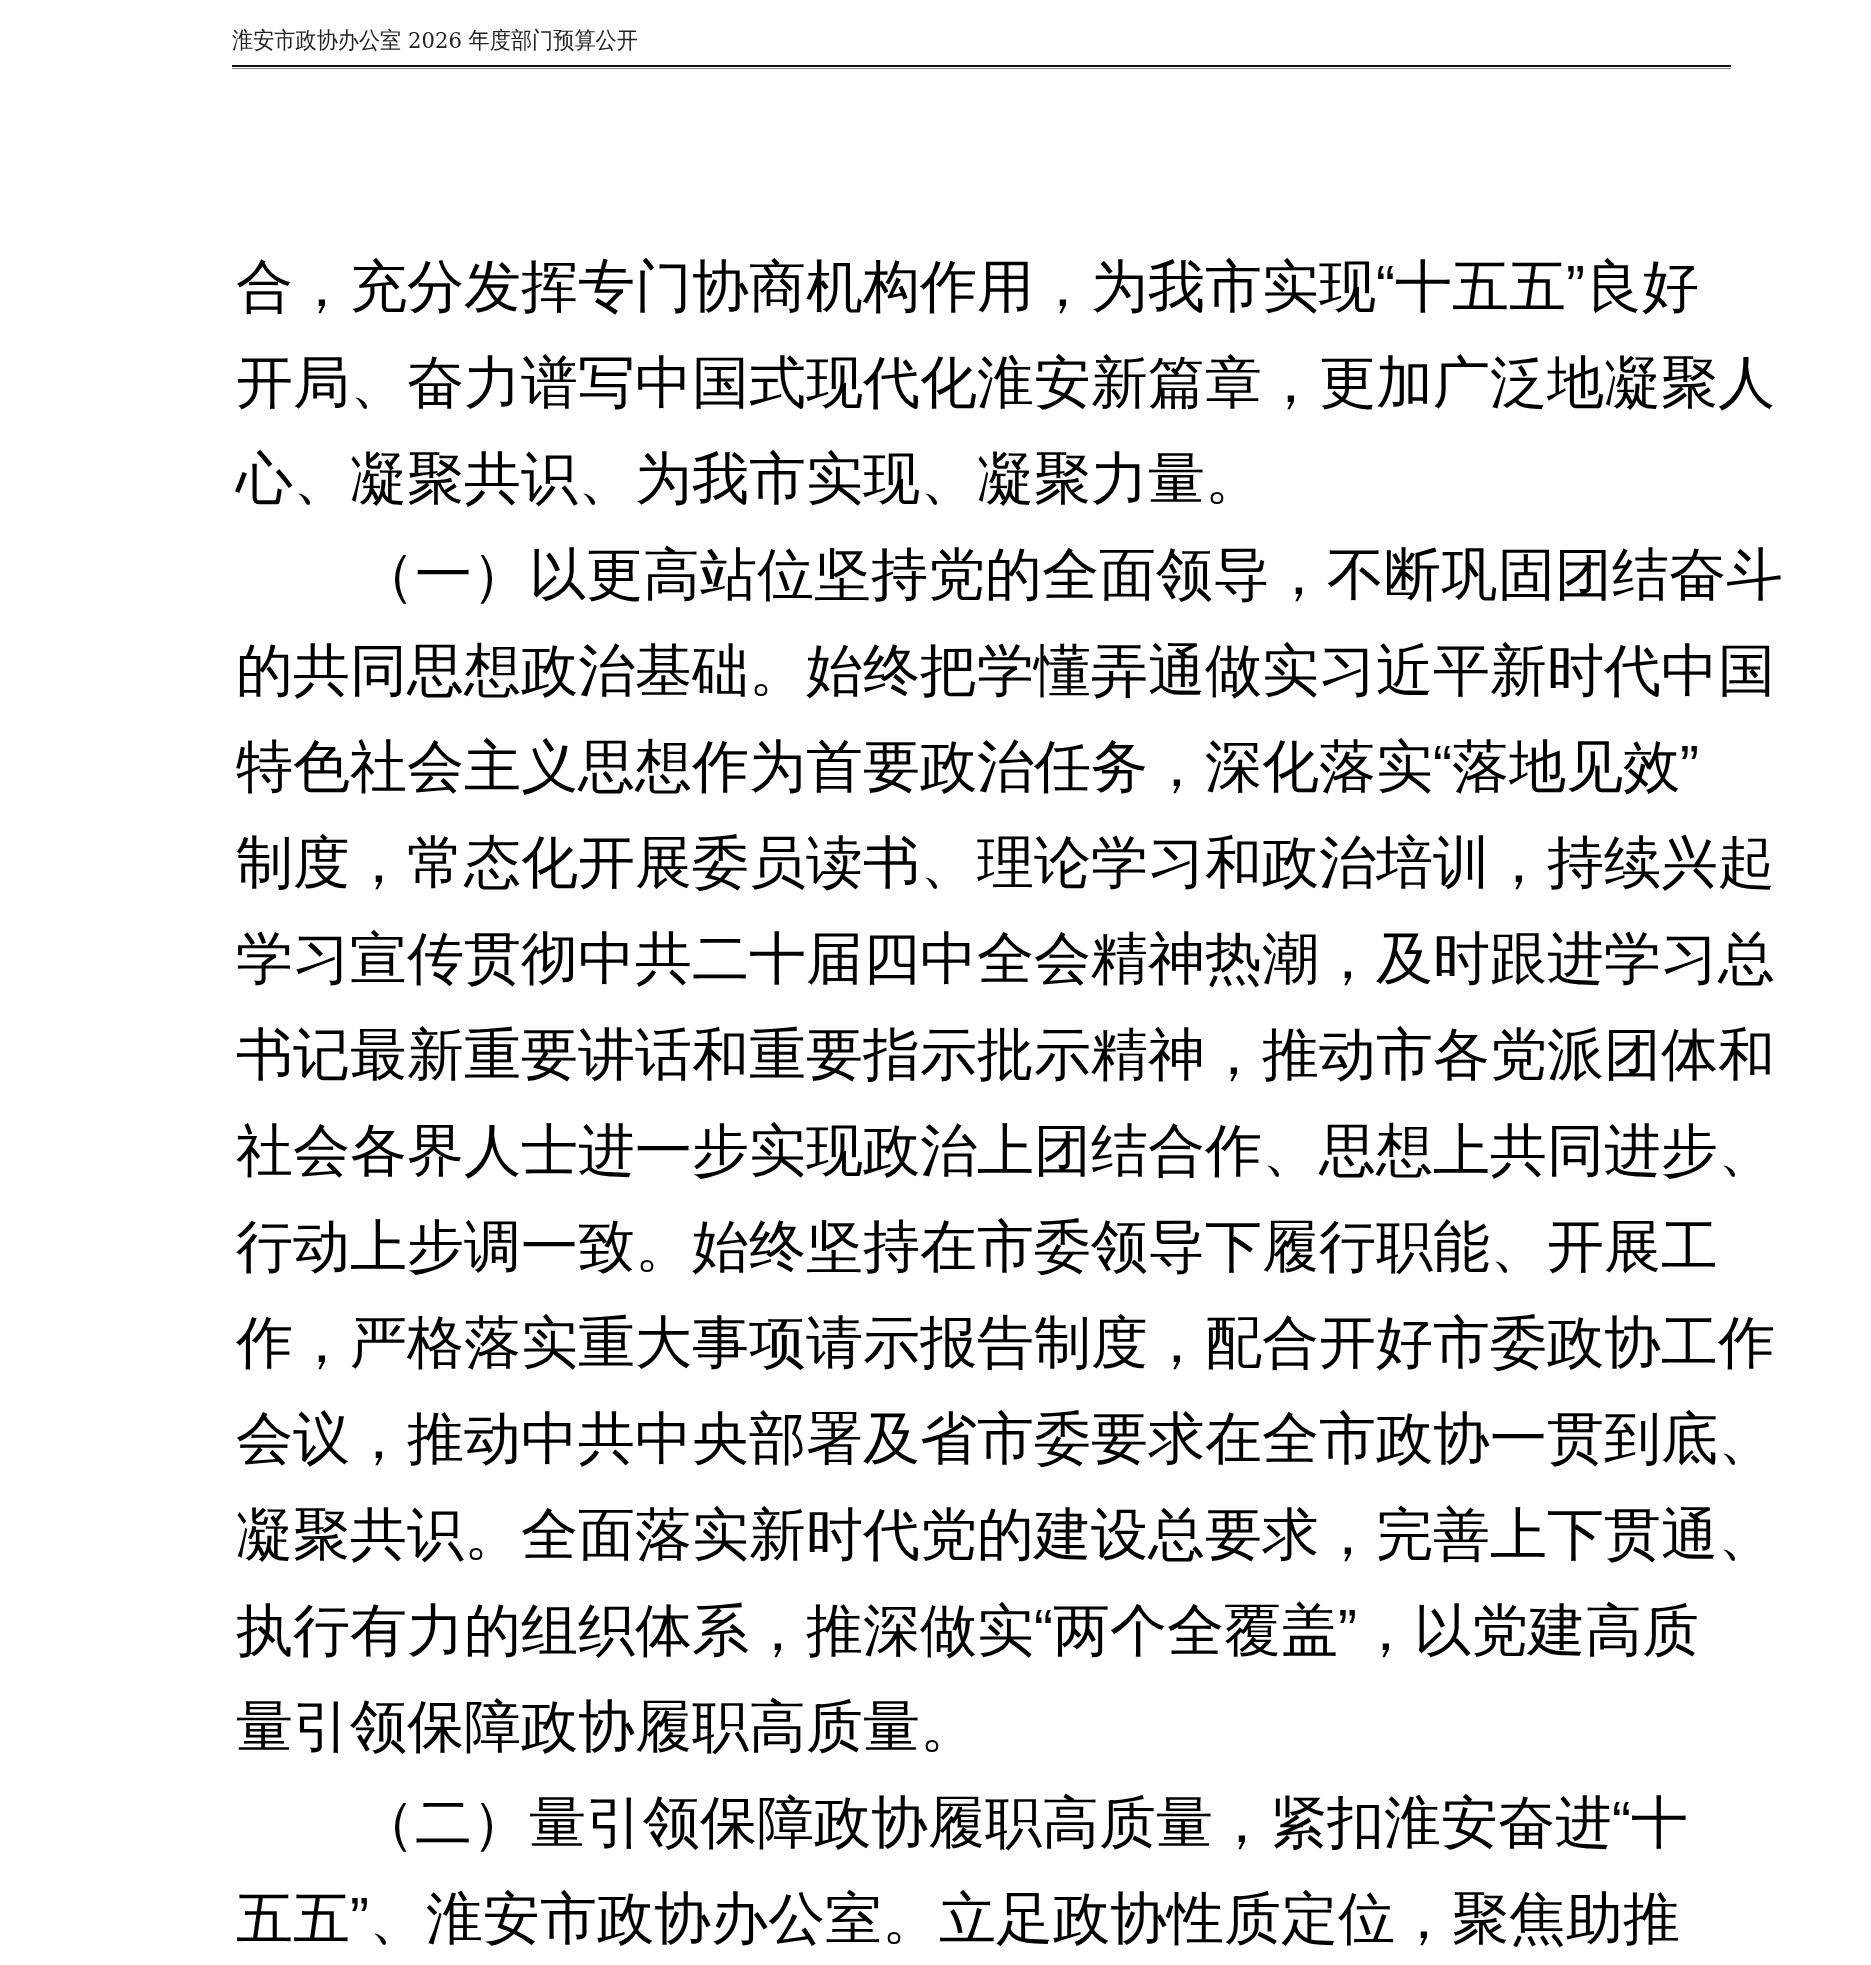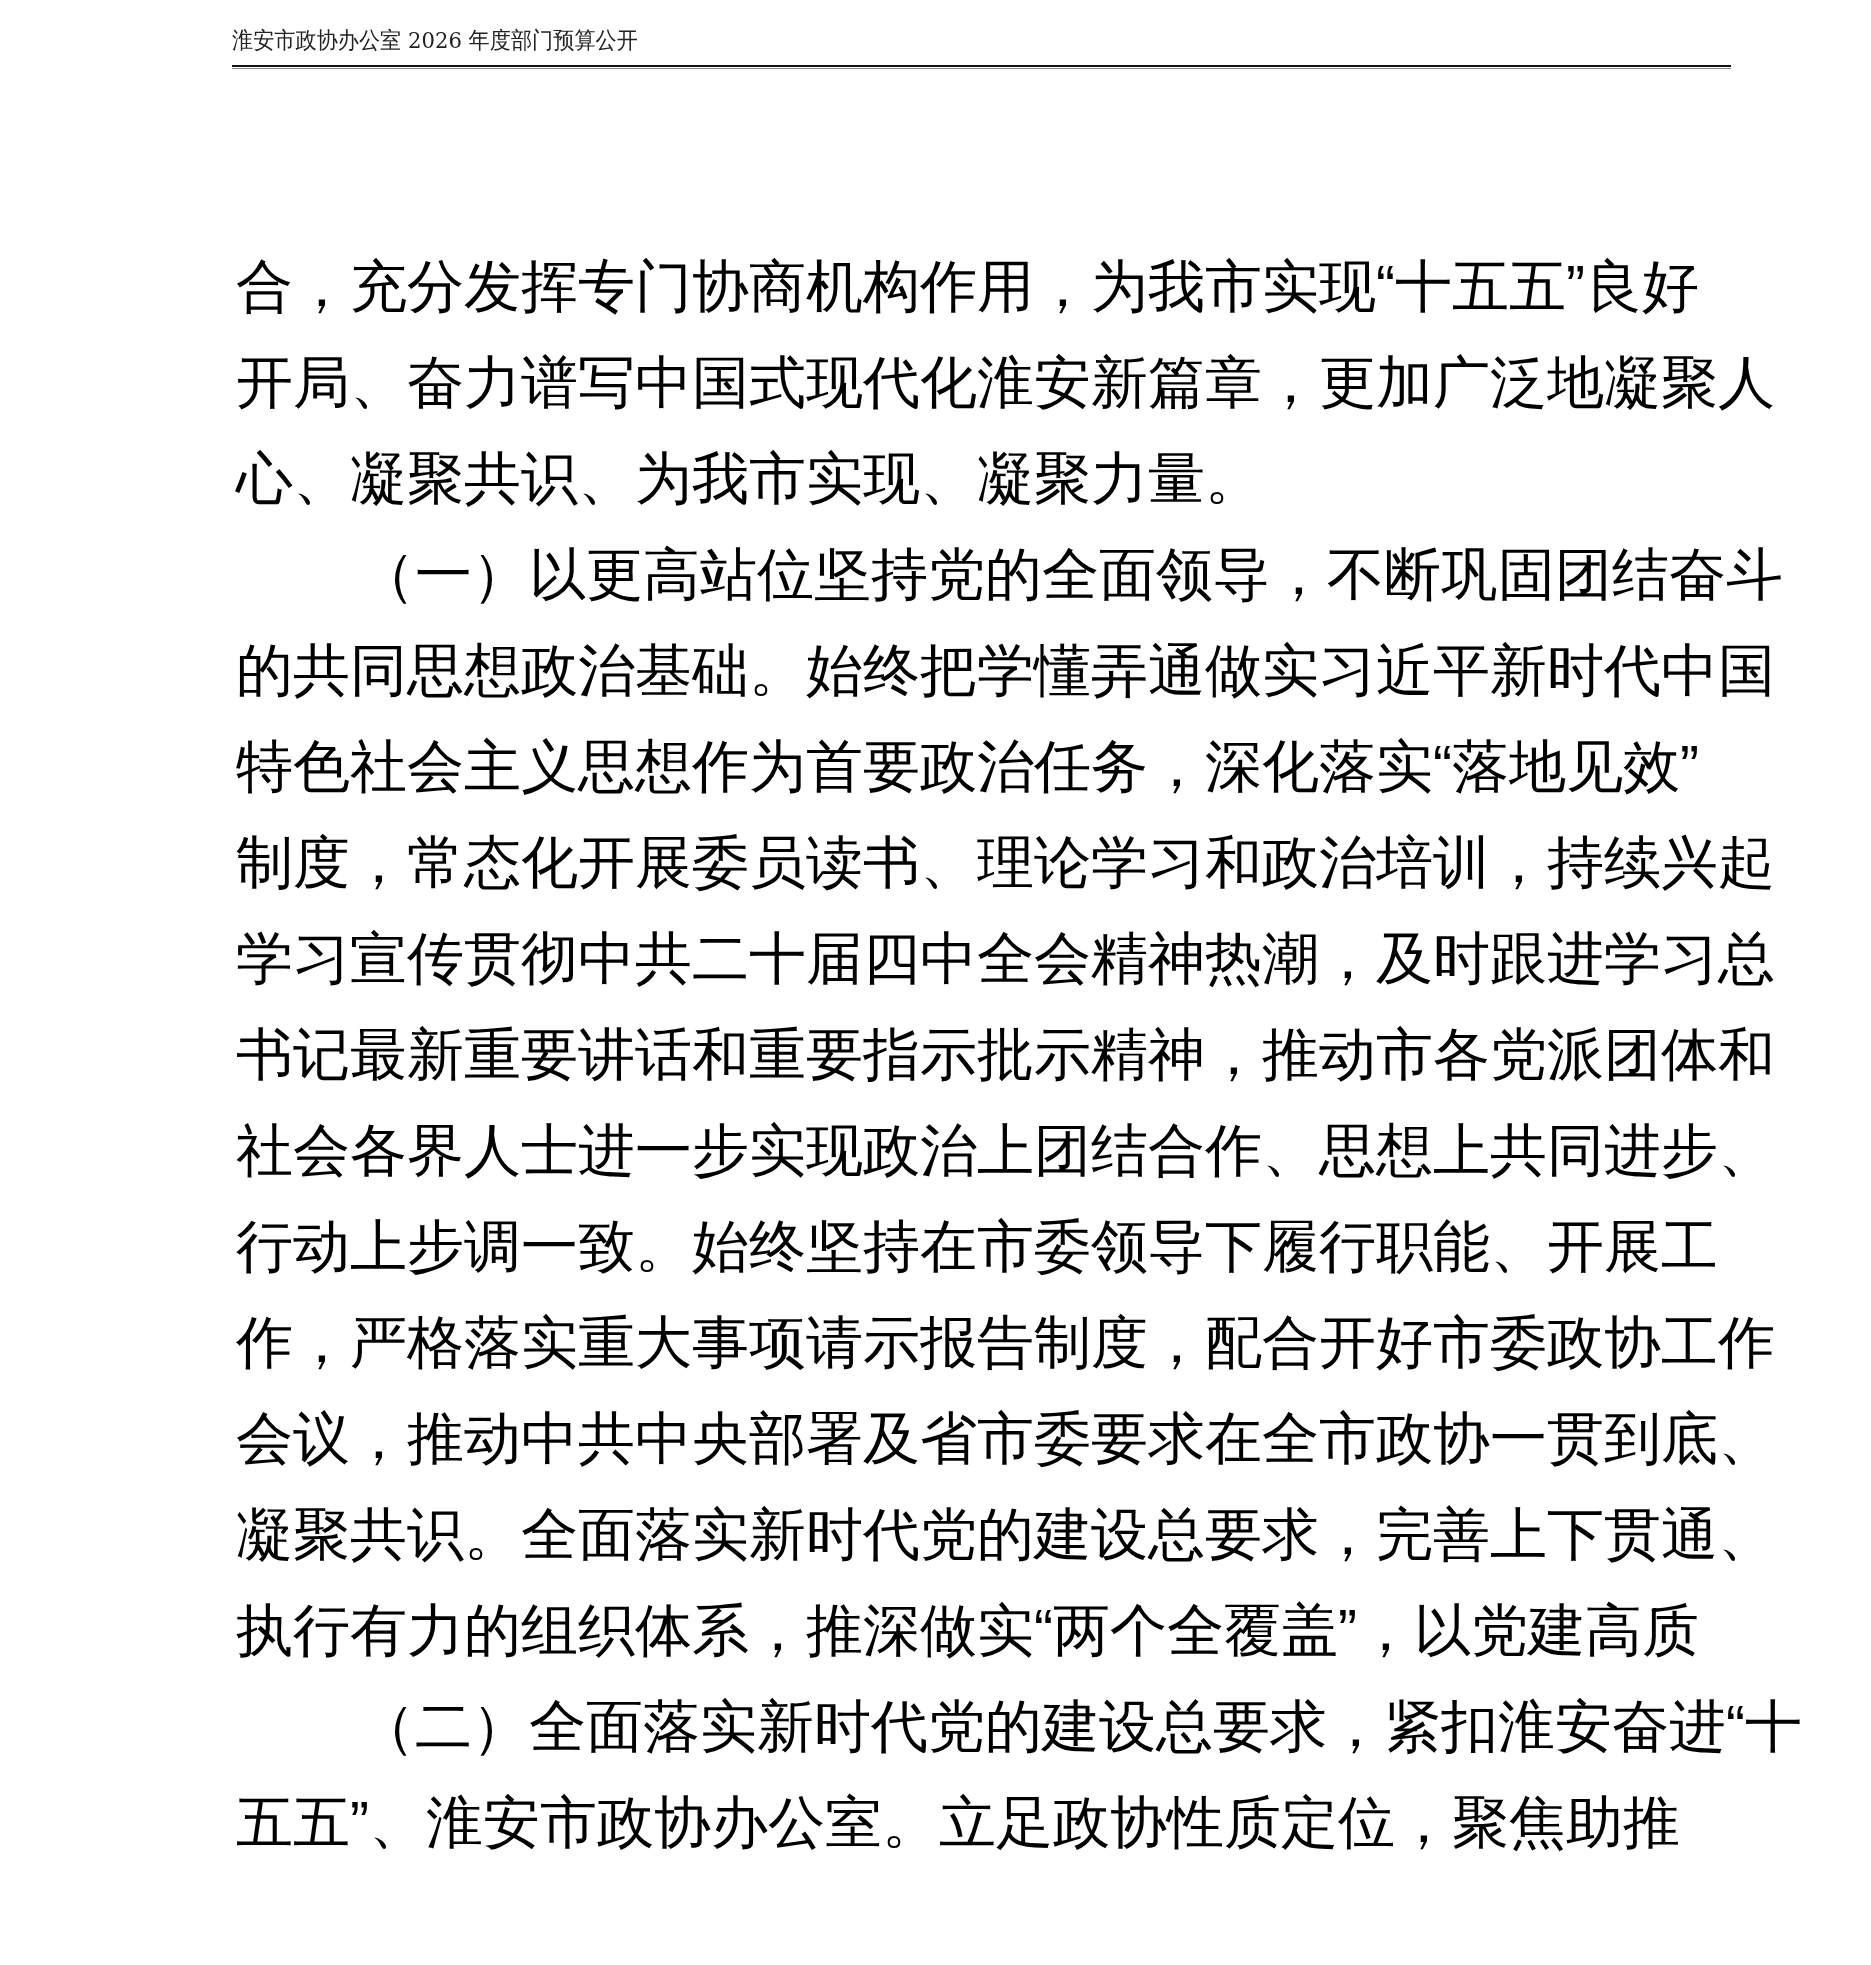--- a/index.html
+++ b/index.html
@@ -46,19 +46,20 @@
     <span class="line">特色社会主义思想作为首要政治任务，深化落实“落地见效”</span>
     <span class="line">制度，常态化开展委员读书、理论学习和政治培训，持续兴起</span>
     <span class="line">学习宣传贯彻中共二十届四中全会精神热潮，及时跟进学习总</span>
     <span class="line">书记最新重要讲话和重要指示批示精神，推动市各党派团体和</span>
     <span class="line">社会各界人士进一步实现政治上团结合作、思想上共同进步、</span>
     <span class="line">行动上步调一致。始终坚持在市委领导下履行职能、开展工</span>
     <span class="line">作，严格落实重大事项请示报告制度，配合开好市委政协工作</span>
     <span class="line">会议，推动中共中央部署及省市委要求在全市政协一贯到底、</span>
     <span class="line">凝聚共识。全面落实新时代党的建设总要求，完善上下贯通、</span>
     <span class="line">执行有力的组织体系，推深做实“两个全覆盖”，以党建高质</span>
-    <span class="line indent">（二）全面落实新时代党的建设总要求，紧扣淮安奋进“十</span>
+    <span class="line last">量引领保障政协履职高质量。</span>
+    <span class="line indent">（二）量引领保障政协履职高质量，紧扣淮安奋进“十</span>
     <span class="line">五五”、淮安市政协办公室。立足政协性质定位，聚焦助推</span>
 
   </div>
 
 </div>
 
 
 </body></html>

